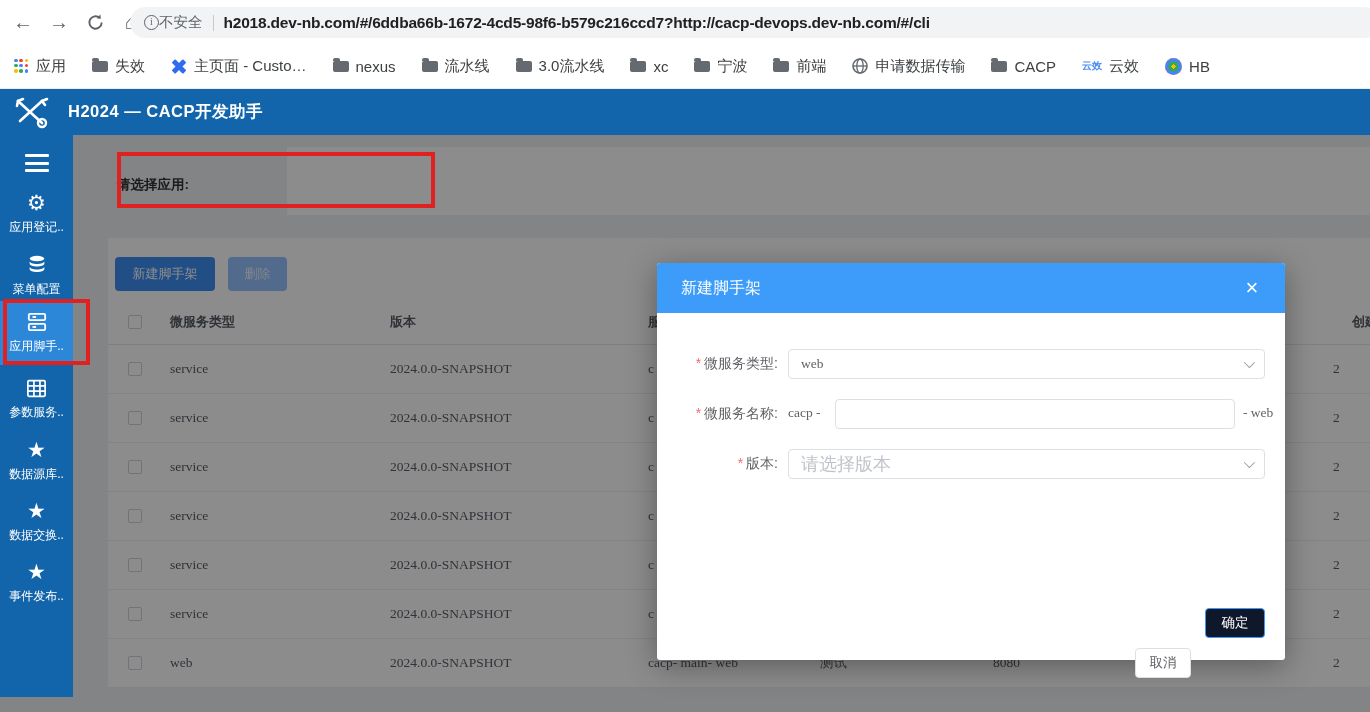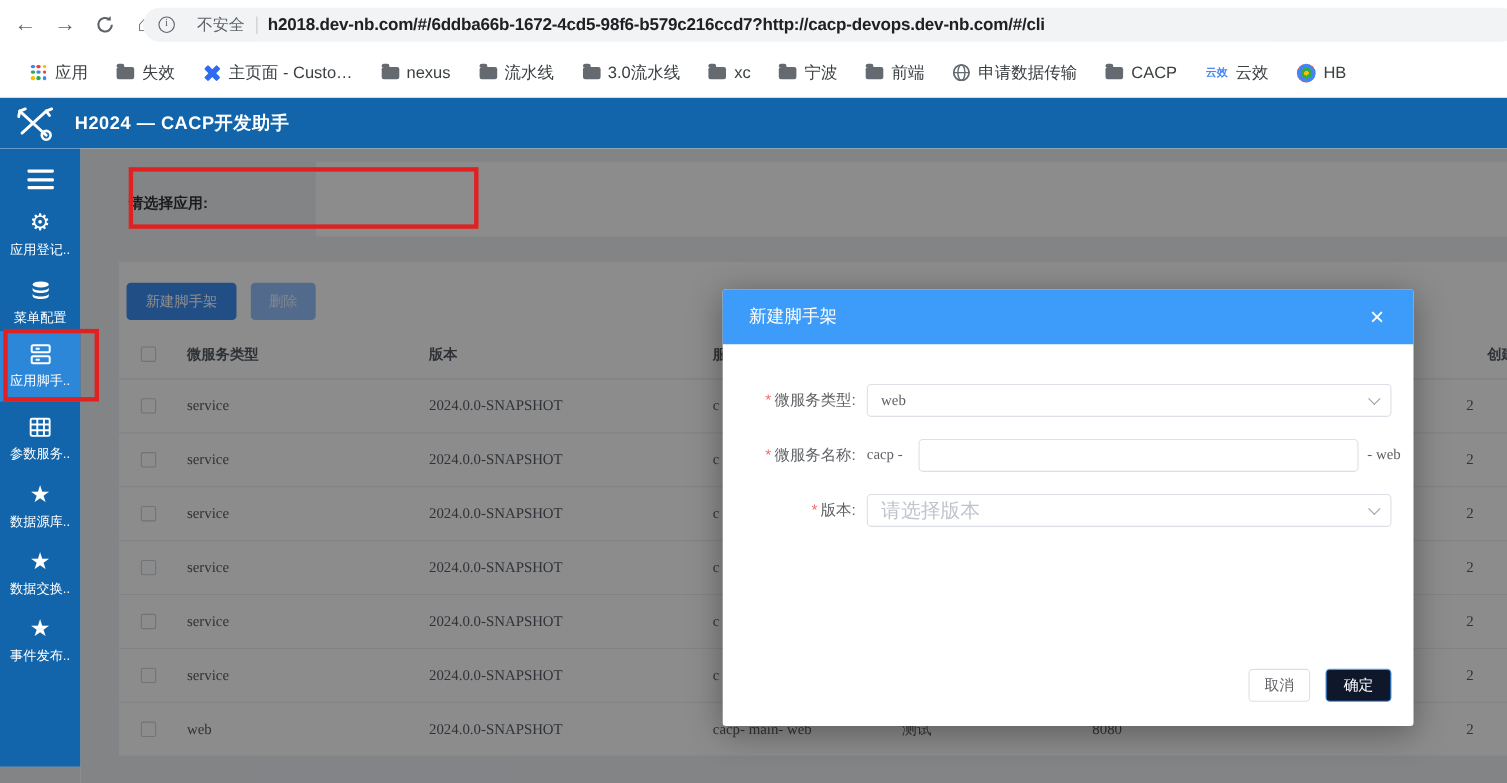--- a/index.html
+++ b/index.html
@@ -6,26 +6,26 @@
   html,body { background:#fff; }
   body { font-family:"Liberation Sans","DejaVu Sans",sans-serif; }
   #root { position:relative; width:1370px; height:712px; overflow:hidden; background:#fff; }
 
   
   .browser-toolbar { position:absolute; left:0; top:0; width:1370px; height:44px; background:#fff; display:flex; align-items:center; }
   .nav-btn { width:30px; height:30px; display:flex; align-items:center; justify-content:center; color:#5f6368; font-size:20px; margin-left:6px; border-radius:50%; cursor:pointer; }
   .nav-btn:first-child{ margin-left:8px; }
   .address-bar { position:absolute; left:130px; top:7px; width:1250px; height:31px; background:#f1f3f4; border-radius:16px; display:flex; align-items:center; padding-left:14px; }
   .info-icon { width:15px; height:15px; border:1.6px solid #5f6368; border-radius:50%; color:#5f6368; font-size:10px; line-height:12px; text-align:center; font-family:"Liberation Serif",serif; flex:none; }
-  .sec-text { color:#5f6368; font-size:14.5px; margin-left:20px; white-space:nowrap; }
+  .sec-text { color:#5f6368; font-size:14.5px; margin-left:0; white-space:nowrap; }
   .url-divider { width:1px; height:16px; background:#c6c9cc; margin:0 10px 0 10px; }
   .url-text { color:#202124; font-size:15.5px; font-weight:600; white-space:nowrap; letter-spacing:-0.2px; }
 
   
-  .bookmarks-bar { position:absolute; left:0; top:44px; width:1370px; height:45px; background:#fff; border-bottom:1px solid #ececec; display:flex; align-items:center; padding-left:28px; gap:26px; overflow:hidden; }
+  .bookmarks-bar { position:absolute; left:0; top:44px; width:1370px; height:45px; background:#fff; border-bottom:1px solid #ececec; display:flex; align-items:center; padding-left:14px; gap:26px; overflow:hidden; }
   .bookmark { display:flex; align-items:center; gap:7px; cursor:pointer; flex:none; }
   .bookmark-label { color:#3c4043; font-size:15px; white-space:nowrap; }
   .folder-icon { width:16px; height:11px; background:#646a70; border-radius:2px; position:relative; display:inline-block; flex:none; }
   .folder-icon::before { content:""; position:absolute; top:-3px; left:0; width:7px; height:3px; background:#646a70; border-radius:2px 2px 0 0; }
   .apps-grid-icon { width:15px; height:15px; display:grid; grid-template-columns:repeat(3,1fr); grid-template-rows:repeat(3,1fr); gap:1px; flex:none; }
   .apps-grid-icon i { width:3.6px; height:3.6px; border-radius:50%; }
   .apps-grid-icon i:nth-child(1){background:#4285f4}.apps-grid-icon i:nth-child(2){background:#ea4335}.apps-grid-icon i:nth-child(3){background:#fbbc05}
   .apps-grid-icon i:nth-child(4){background:#34a853}.apps-grid-icon i:nth-child(5){background:#4285f4}.apps-grid-icon i:nth-child(6){background:#ea4335}
   .apps-grid-icon i:nth-child(7){background:#fbbc05}.apps-grid-icon i:nth-child(8){background:#34a853}.apps-grid-icon i:nth-child(9){background:#4285f4}
   .blue-x-icon { position:relative; width:16px; height:16px; flex:none; }
@@ -85,21 +85,21 @@
   .ctrl-select { position:absolute; left:131px; top:0; width:477px; height:30px; border:1px solid #dcdfe6; border-radius:4px; background:#fff; display:flex; align-items:center; padding:0 12px; cursor:pointer; }
   .ctrl-select .val { flex:1; font-size:13.5px; color:#606266; font-family:"Liberation Serif","DejaVu Serif",serif; }
   .ctrl-select .ph { flex:1; font-size:18px; color:#c0c4cc; }
   .name-prefix,.name-suffix { position:absolute; top:6px; font-size:13.5px; color:#606266; font-family:"Liberation Serif","DejaVu Serif",serif; }
   .name-prefix { left:131px; } .name-suffix { left:586px; }
   .name-input { position:absolute; left:178px; top:0; width:400px; height:30px; border:1px solid #dcdfe6; border-radius:4px; padding:0 10px; font-size:13.5px; color:#606266; outline:none; }
   .desc-area { position:absolute; left:131px; top:0; width:477px; height:52px; border:1px solid #dcdfe6; border-radius:4px; resize:none; outline:none; padding:6px 10px; font-size:13.5px; color:#606266; font-family:"Liberation Sans",sans-serif; }
   .resize-grip { position:absolute; left:597px; top:41px; width:9px; height:9px;
      background:repeating-linear-gradient(-45deg, transparent 0 2px, #b8bcc2 2px 3px); pointer-events:none; }
   .modal-btn { position:absolute; top:345px; height:30px; border-radius:4px; font-size:13.5px; display:flex; align-items:center; justify-content:center; cursor:pointer; }
-  .btn-cancel { left:478px; width:56px; background:#fff; border:1px solid #dcdfe6; color:#606266; }
+  .btn-cancel { left:478px; width:56px; background:#fff; border:1px solid #dcdfe6; color:#606266;margin-top:40px; }
   .btn-confirm { left:548px; width:60px; background:#0f172a; border:1px solid #3d9afa; color:#fff; }
 
   
   .annotation { position:absolute; border:4px solid #e02121; z-index:30; pointer-events:none; }
   .anno-selector { left:117px; top:152px; width:318px; height:56px; }
   .anno-sidebar { left:3px; top:299px; width:87px; height:66px; }
 
   svg { display:block; }
 </style>
 </head>

